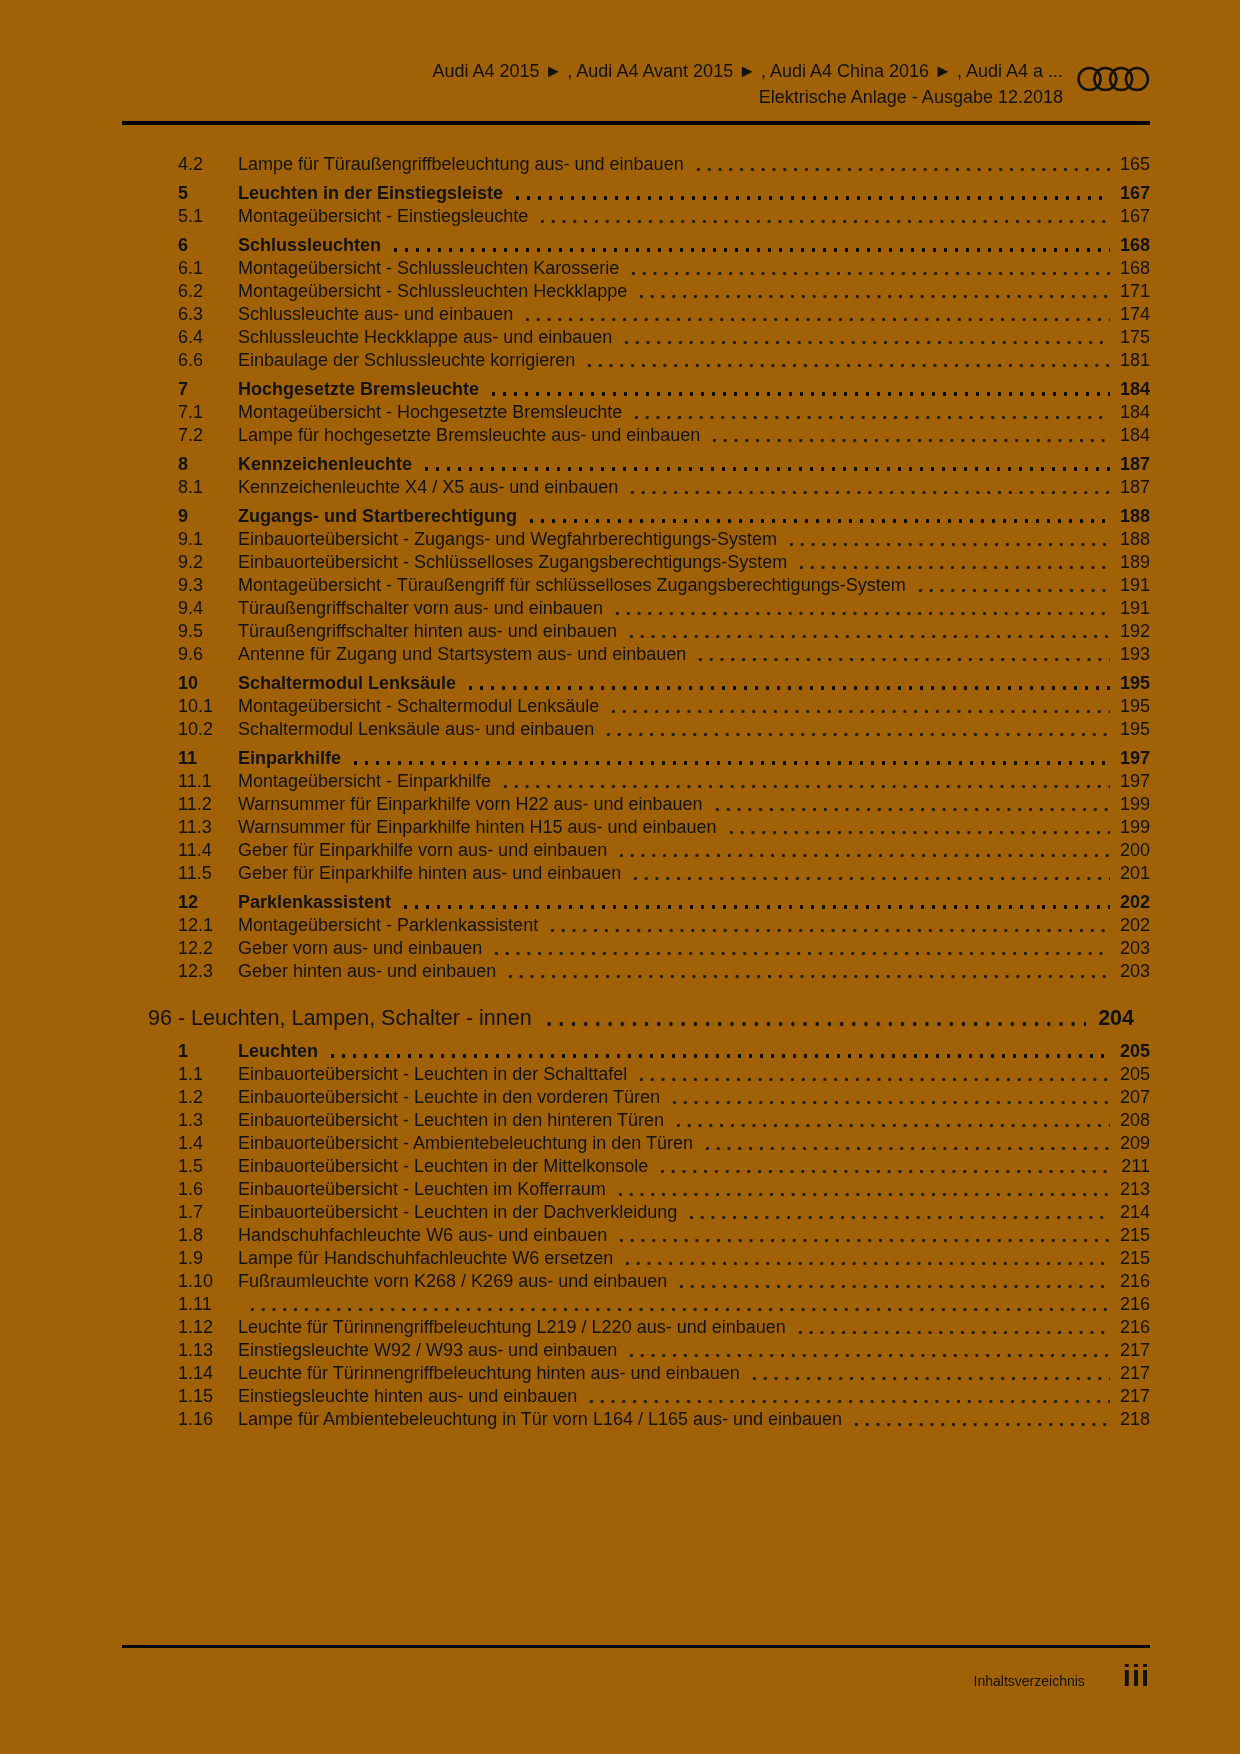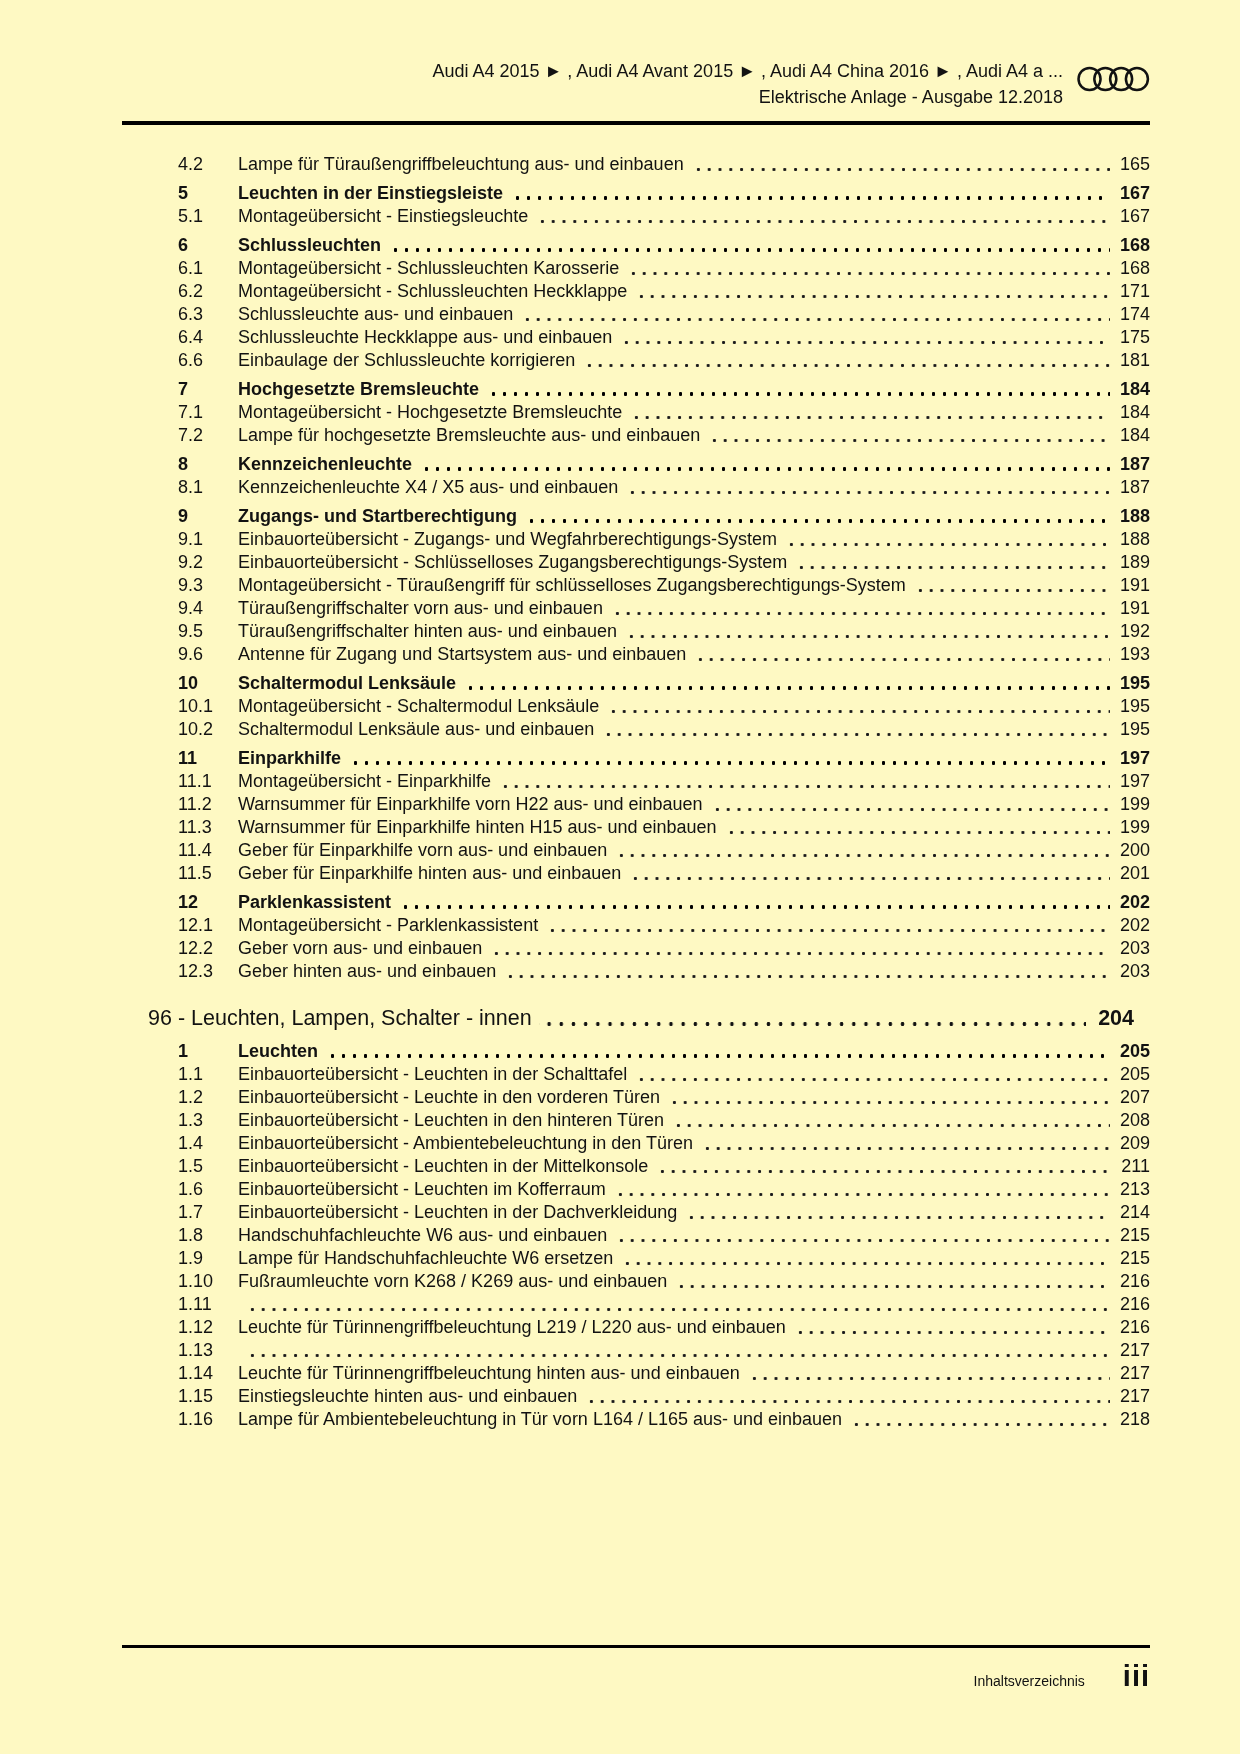--- a/index.html
+++ b/index.html
@@ -1,20 +1,20 @@
 <!DOCTYPE html>
 <html><head>
 <meta charset="utf-8">
 <style>
   html,body{margin:0;padding:0;background:#e8e8e8;}
   .page{
     position:relative;
     width:1240px;height:1754px;
     margin:0 auto;
-    background:#fef9c3;
+    background:#a16207;
     font-family:"Liberation Sans", sans-serif;
     color:#121212;
     overflow:hidden;
   }
 
   
   .header{position:absolute;left:122px;right:90px;top:58px;}
   .header-text{text-align:right;margin-right:87px;font-size:18px;line-height:26px;white-space:nowrap;}
   .audi-logo{position:absolute;right:0;top:6px;width:74px;height:30px;}
   .audi-logo circle{fill:none;stroke:#121212;stroke-width:2.8;}
@@ -405,20 +405,21 @@
 
   <div class="row item">
     <span class="num">1.12</span>
     <span class="title">Leuchte für Türinnengriffbeleuchtung L219 / L220 aus- und einbauen</span>
     <span class="leader"></span>
     <span class="page-num">216</span>
   </div>
 
   <div class="row item">
     <span class="num">1.13</span>
+    <span class="title">Einstiegsleuchte W92 / W93 aus- und einbauen</span>
     <span class="leader"></span>
     <span class="page-num">217</span>
   </div>
 
   <div class="row item">
     <span class="num">1.14</span>
     <span class="title">Leuchte für Türinnengriffbeleuchtung hinten aus- und einbauen</span>
     <span class="leader"></span>
     <span class="page-num">217</span>
   </div>

